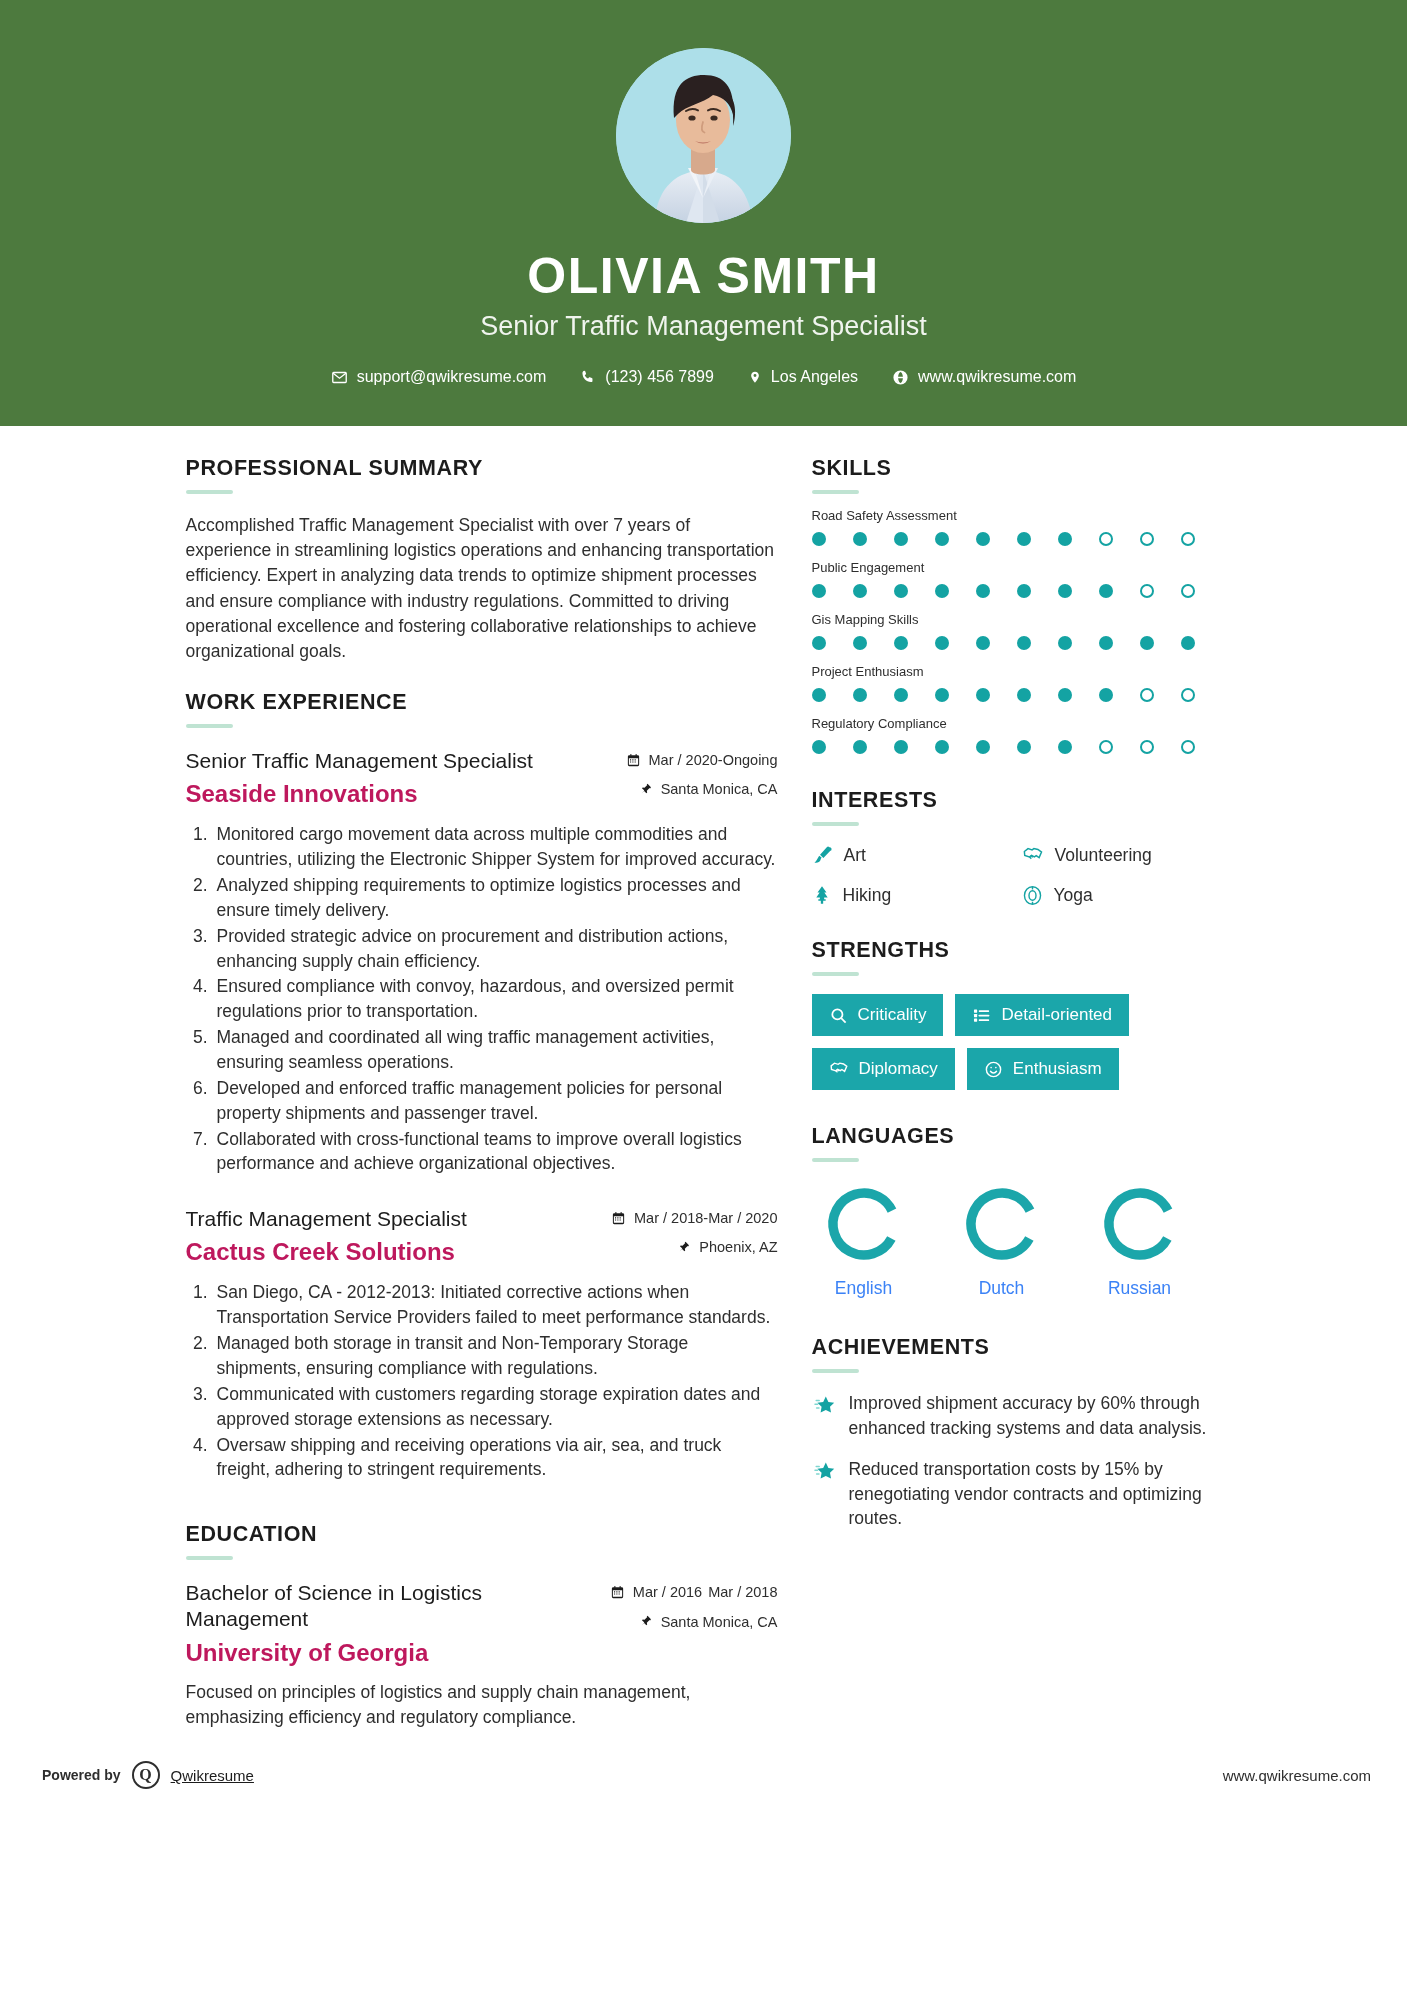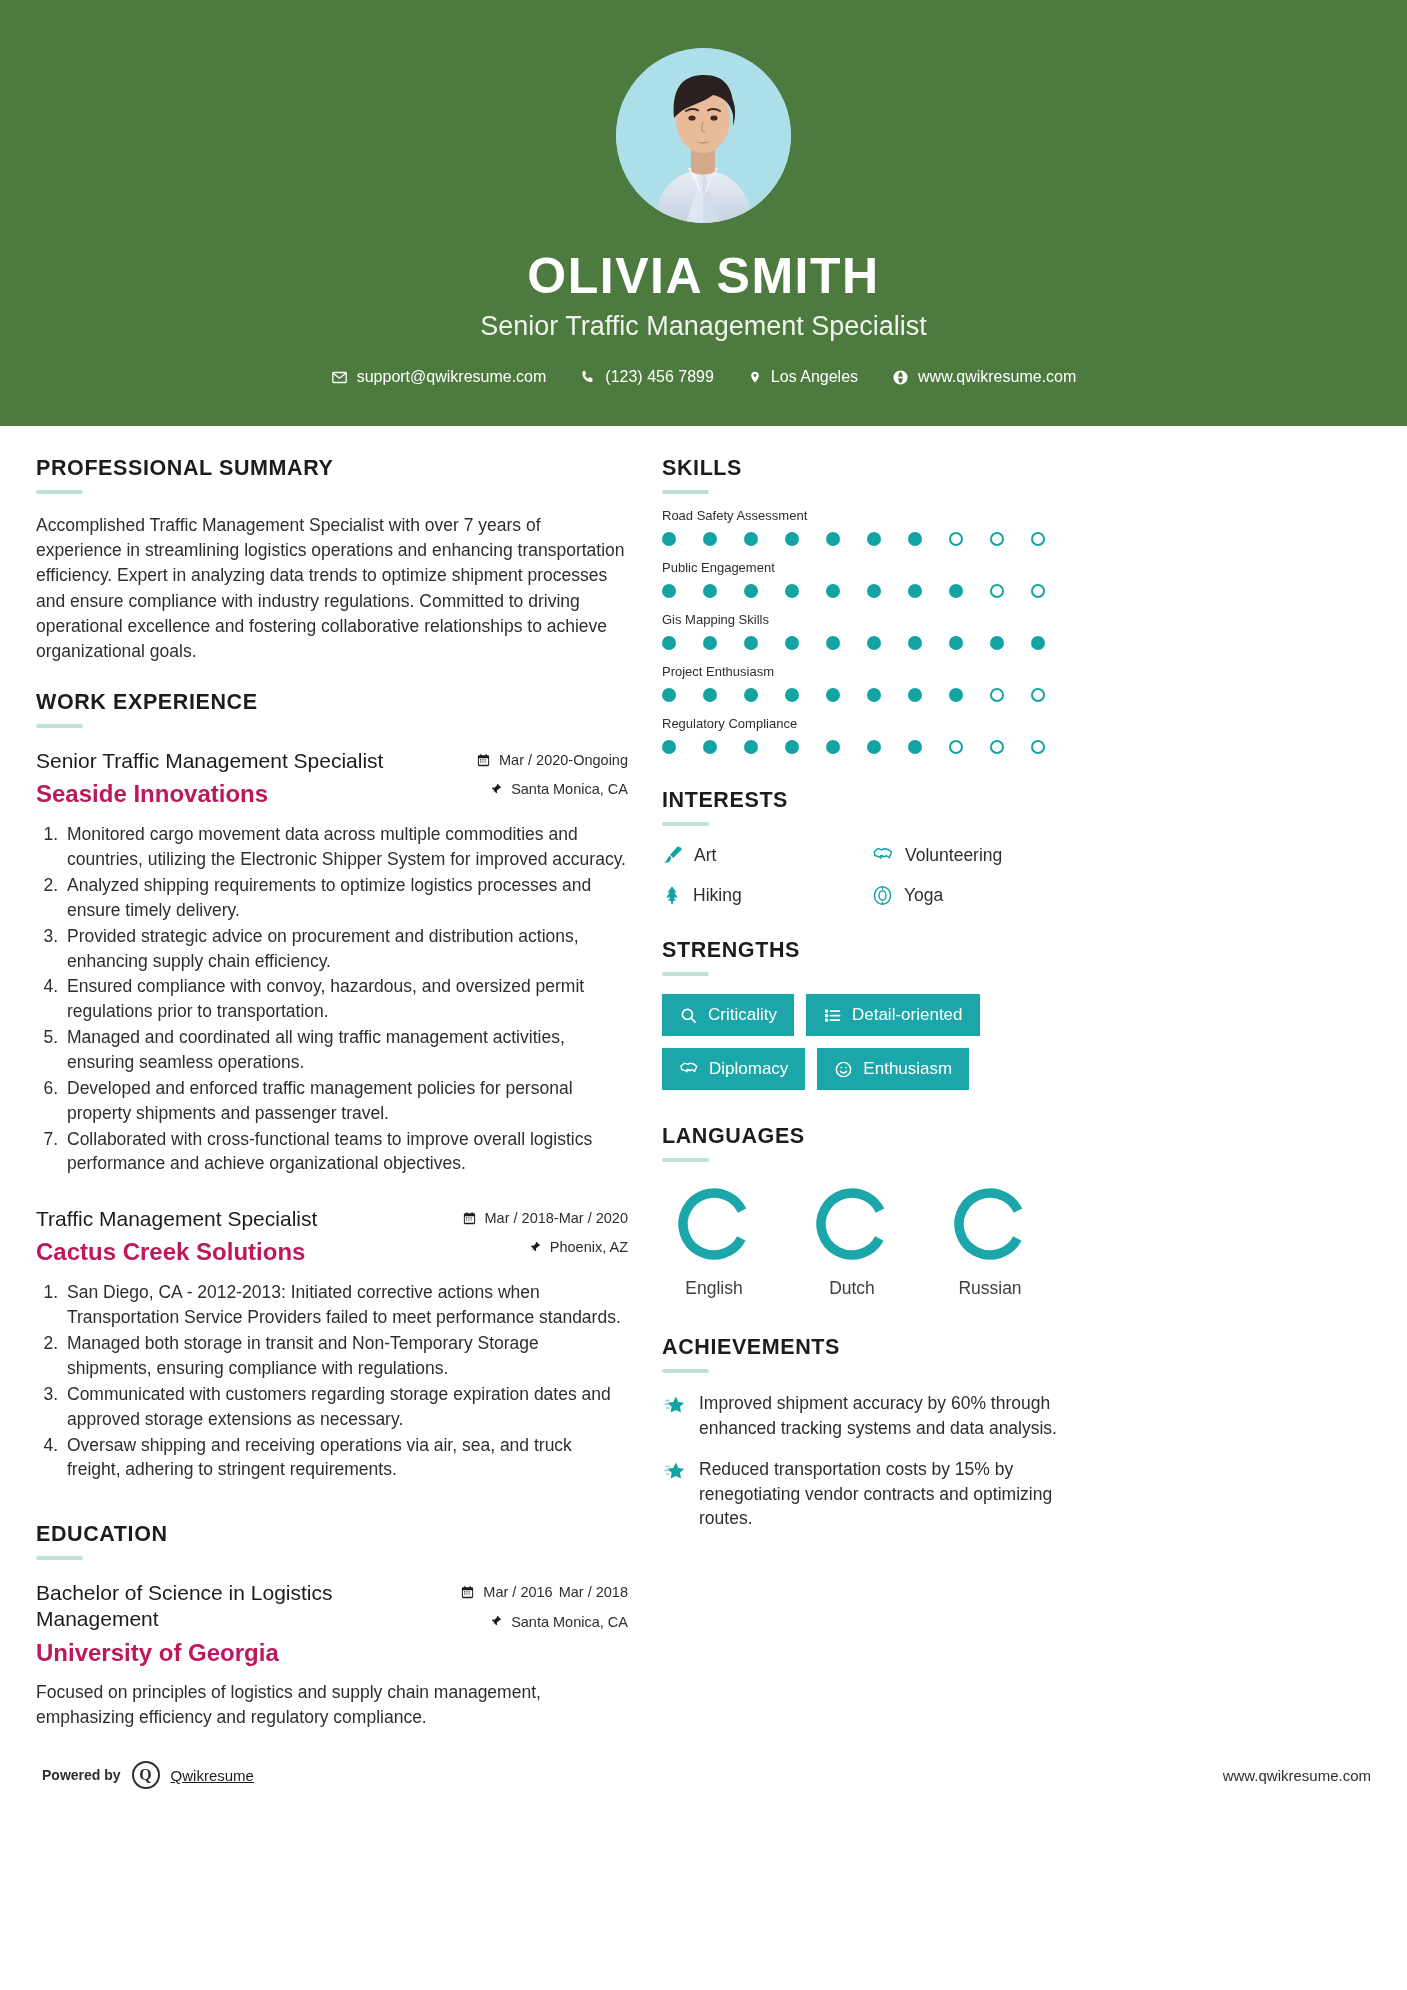--- a/index.html
+++ b/index.html
@@ -58,20 +58,21 @@
     white-space: nowrap;
   }
   .contact-item svg { display: block; flex: 0 0 auto; }
 
   
   .content {
     display: flex;
     padding: 30px 36px 0 36px;
     gap: 34px;
     align-items: flex-start;
+    justify-content: center;
   }
   .col-left  { width: 592px; flex: 0 0 592px; }
   .col-right { width: 410px; flex: 0 0 410px; }
 
   
   .sec-title {
     font-size: 21.5px;
     font-weight: bold;
     letter-spacing: 0.6px;
     color: #1c1c1c;
@@ -183,21 +184,21 @@
   
   .langs {
     margin-top: 22px;
     display: flex;
     gap: 46px;
     justify-content: flex-start;
     padding-left: 6px;
   }
   .lang { width: 92px; text-align: center; }
   .lang-ring { width: 80px; height: 80px; margin: 0 auto; }
-  .lang-label { margin-top: 14px; font-size: 17.5px; color: #404040; }
+  .lang-label { margin-top: 14px; font-size: 17.5px; color: #3b82f6; }
 
   
   .ach-list { margin-top: 18px; }
   .ach {
     display: flex; gap: 13px;
     margin-bottom: 17px;
     font-size: 17.5px; line-height: 1.4; color: #2e2e2e;
   }
   .ach svg { display: block; flex: 0 0 auto; margin-top: 3px; }
 

